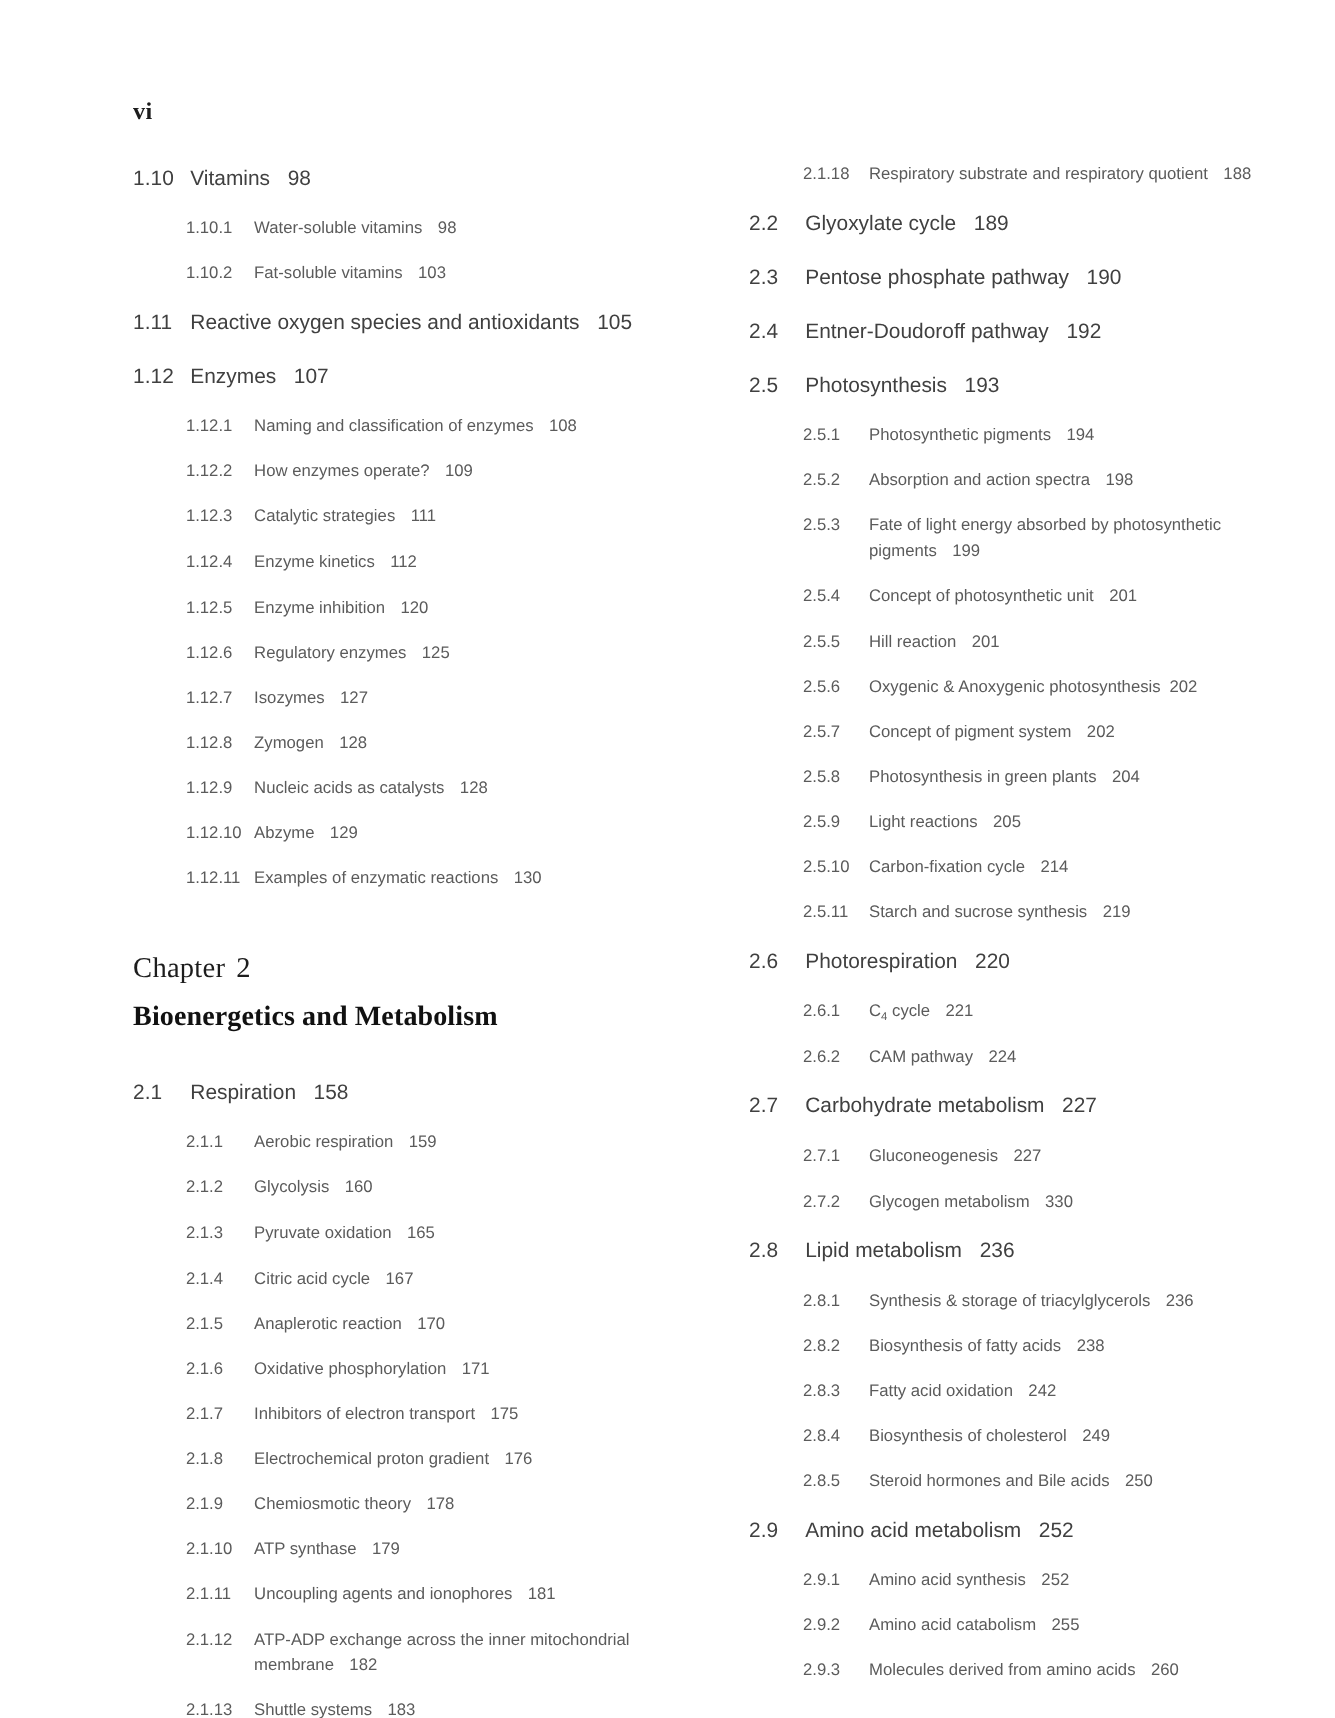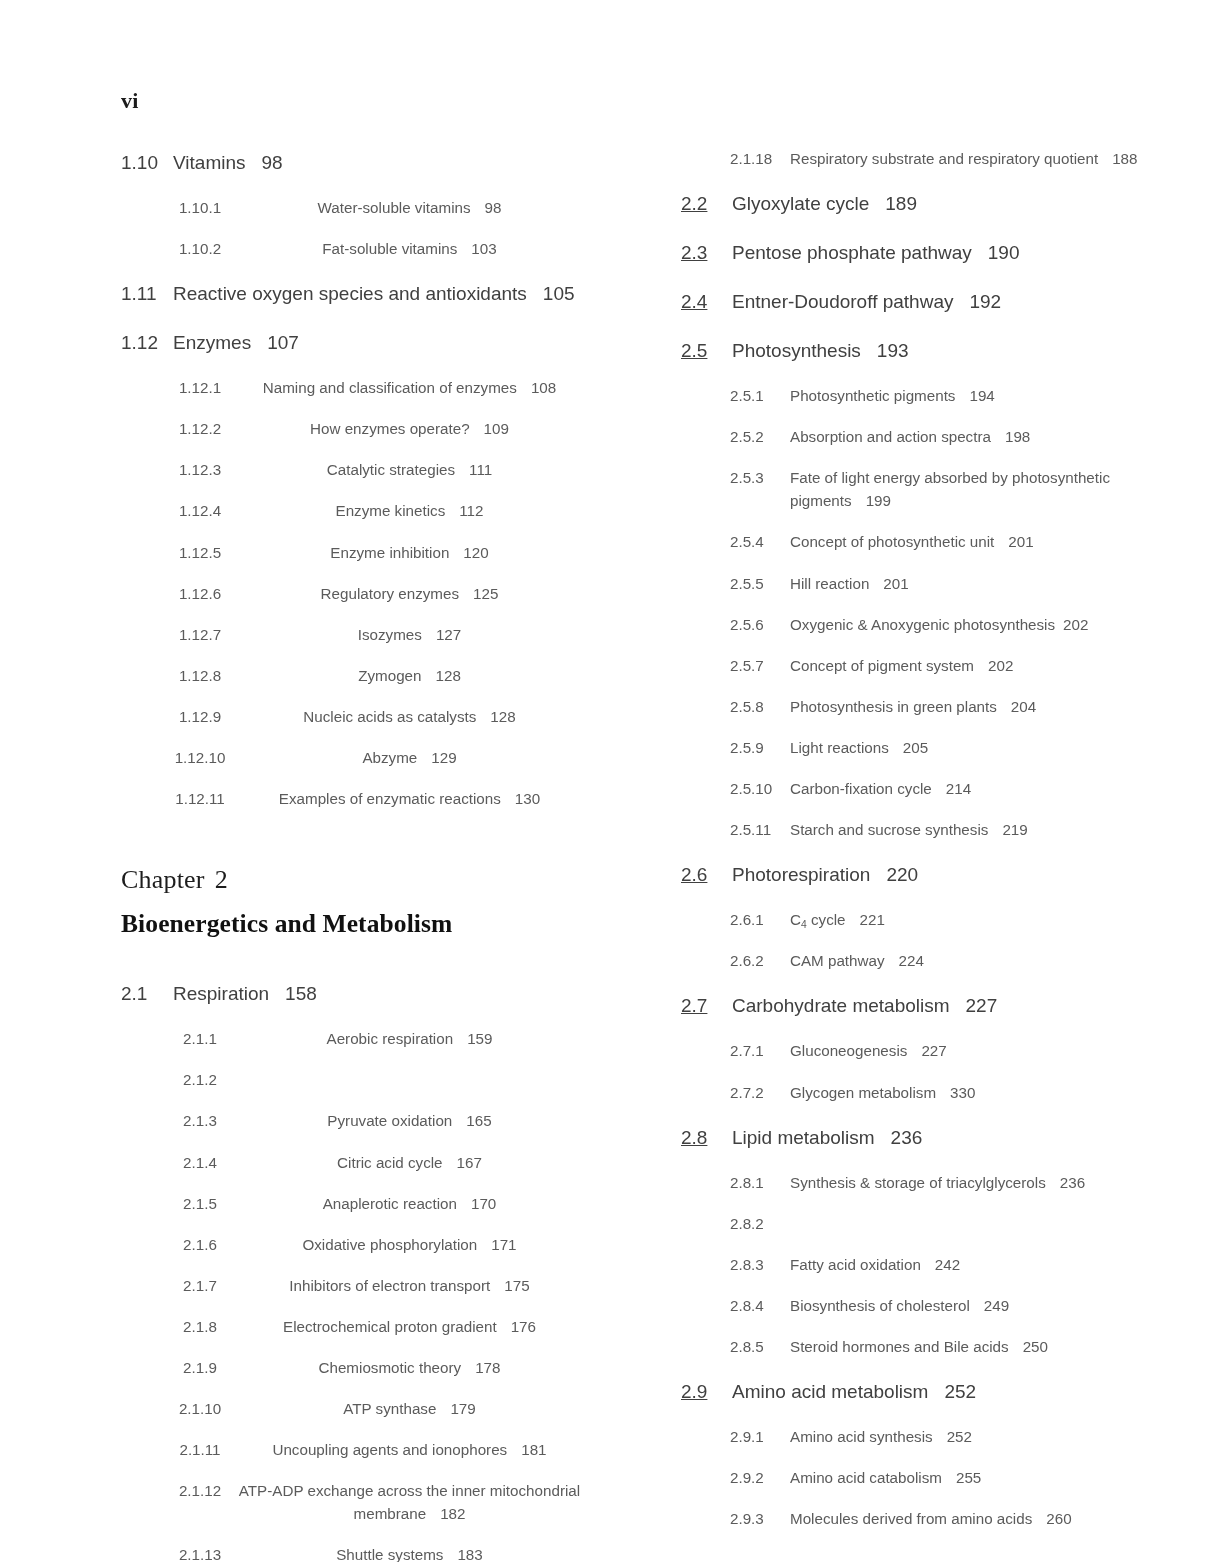--- a/index.html
+++ b/index.html
@@ -74,33 +74,33 @@
 
   
   .lvl1 {
     color: #404040;
     font-size: 19px;
     line-height: 1;
     padding-top: 15px;
     padding-bottom: 15px;
   }
   .col-left .lvl1 .num { width: 52px; }
-  .col-right .lvl1 .num { width: 51px; text-decoration: underline; }
+  .col-right .lvl1 .num { width: 51px; }
   .lvl1 .title { }
   .lvl1 .pg { margin-left: 16px; }
 
   
   .lvl2 {
     color: #5b5b5b;
     font-size: 15.2px;
     line-height: 1.52;
     padding-top: 9px;
     padding-bottom: 9px;
   }
-  .col-left .lvl2 { padding-left: 48px; text-align: center; }   
+  .col-left .lvl2 { padding-left: 48px; }   
   .col-right .lvl2 { padding-left: 49px; }  
   .col-left .lvl2 .num { width: 62px; }     
   .col-right .lvl2 .num { width: 60px; }    
   .lvl2 .pg { margin-left: 14px; white-space: nowrap; }
   .lvl2 .pg.tight { margin-left: 8px; }
 
   sub {
     font-size: 0.68em;
     vertical-align: baseline;
     position: relative;
@@ -217,20 +217,21 @@
           <div class="entry lvl1">
             <span class="num">2.1</span>
             <span class="body"><span class="title">Respiration</span><span class="pg">158</span></span>
           </div>
           <div class="entry lvl2">
             <span class="num">2.1.1</span>
             <span class="body"><span class="title">Aerobic respiration</span><span class="pg">159</span></span>
           </div>
           <div class="entry lvl2">
             <span class="num">2.1.2</span>
+            <span class="body"><span class="title">Glycolysis</span><span class="pg">160</span></span>
           </div>
           <div class="entry lvl2">
             <span class="num">2.1.3</span>
             <span class="body"><span class="title">Pyruvate oxidation</span><span class="pg">165</span></span>
           </div>
           <div class="entry lvl2">
             <span class="num">2.1.4</span>
             <span class="body"><span class="title">Citric acid cycle</span><span class="pg">167</span></span>
           </div>
           <div class="entry lvl2">
@@ -369,20 +370,21 @@
           <div class="entry lvl1">
             <span class="num">2.8</span>
             <span class="body"><span class="title">Lipid metabolism</span><span class="pg">236</span></span>
           </div>
           <div class="entry lvl2">
             <span class="num">2.8.1</span>
             <span class="body"><span class="title">Synthesis &amp; storage of triacylglycerols</span><span class="pg">236</span></span>
           </div>
           <div class="entry lvl2">
             <span class="num">2.8.2</span>
+            <span class="body"><span class="title">Biosynthesis of fatty acids</span><span class="pg">238</span></span>
           </div>
           <div class="entry lvl2">
             <span class="num">2.8.3</span>
             <span class="body"><span class="title">Fatty acid oxidation</span><span class="pg">242</span></span>
           </div>
           <div class="entry lvl2">
             <span class="num">2.8.4</span>
             <span class="body"><span class="title">Biosynthesis of cholesterol</span><span class="pg">249</span></span>
           </div>
           <div class="entry lvl2">

